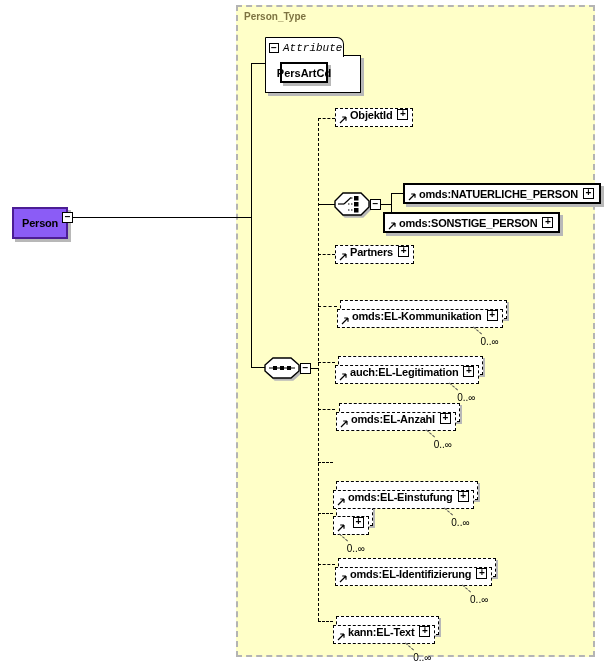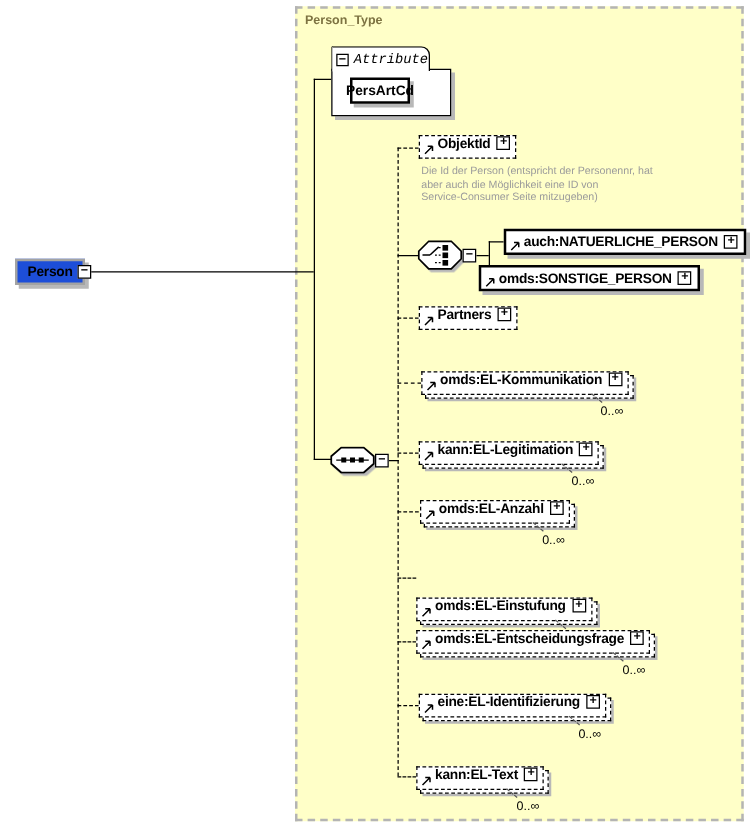--- a/index.html
+++ b/index.html
@@ -30,21 +30,21 @@
     background:#fff; border:2px solid #000; height:21px; box-sizing:border-box;
     padding:0 5px 0 2px; box-shadow:3px 3px 0 #b8b8b8; cursor:default;
   }
   .dEl {
     display:inline-flex; 
     background:#fff; border:1px dashed #000; height:19px; box-sizing:border-box;
     padding:0 4px 0 2px; cursor:default;
   }
   .single { position:absolute; }
   .multi { position:absolute; display:flex; flex-direction:column; width:max-content; }
-  .multi .dEl { position:relative; z-index:2; }
+  .multi .dEl { position:relative; z-index:2;margin-top:12px; }
   .multi .box2 {
     position:absolute; left:3px; right:-4px; top:3px; height:19px;
     background:#fff; border:1px dashed #000; box-sizing:border-box;
     box-shadow:2px 2px 0 #b8b8b8; z-index:1;
   }
   .occ {
     position:relative; z-index:2; margin-top:8px; padding-right:4px;
     font-size:10px; color:#000; text-align:right;
   }
   .occ::before {
@@ -59,22 +59,22 @@
     font-size:10px; font-weight:bold; line-height:8px; text-align:center;
   }
   .minusbox {
     position:absolute; width:11px; height:11px;
     border:1px solid #000; background:#fff; box-sizing:border-box;
     font-size:10px; font-weight:bold; line-height:8px; text-align:center; z-index:4;
   }
   .arr { flex:0 0 auto; margin:6px 2px 0 1px; }
 
   
-  .person { left:12px; top:207px; padding:0 8px; height:21px; position:absolute;
-    display:inline-flex; align-items:center; background:#1d4ed8; border:2px solid #a3a3a3;
+  .person { left:12px; top:207px; padding:0 8px; height:32px; position:absolute;
+    display:inline-flex; align-items:center; background:#8b5cf6; border:2px solid #4c1d95;
     box-sizing:border-box; box-shadow:3px 3px 0 #b8b8b8; }
   .person .minusbox { right:-7px; top:3px; }
   .annot { position:absolute; color:#9b9b9b; font-size:8.5px; line-height:10.5px; white-space:pre-line; }
 
   
   .attr-tab {
     position:absolute; left:265px; top:37px; width:79px; height:20px;
     background:#fff; border:1.5px solid #000; border-bottom:none;
     border-radius:1px 7px 0 0; box-sizing:border-box; z-index:3;
     display:flex; align-items:center; padding-left:3px;
@@ -166,29 +166,26 @@
   </svg>
   <span class="minusbox" style="left:370px;top:199px">−</span>
 
   <div class="single dEl" style="left:335px;top:108px">
     <svg class="arr" width="9" height="9" viewBox="0 0 9 9">
         <path d="M1,8 L7,2 M7,2 H3.2 M7,2 V5.8" stroke="#000" stroke-width="1.2" fill="none"></path>
       </svg>
     <span class="nm">ObjektId</span>
     <span class="plusbox">+</span>
   </div>
-  <div class="annot" style="left:337px;top:131px;width:230px">Die Id der Person (entspricht der Personennr, hat
-aber auch die Möglichkeit eine ID von
-Service-Consumer Seite mitzugeben)</div>
 
   <div class="gEl" style="left:403px;top:183px">
     <svg class="arr" width="9" height="9" viewBox="0 0 9 9">
         <path d="M1,8 L7,2 M7,2 H3.2 M7,2 V5.8" stroke="#000" stroke-width="1.2" fill="none"></path>
       </svg>
-    <span class="nm">auch:NATUERLICHE_PERSON</span>
+    <span class="nm">omds:NATUERLICHE_PERSON</span>
     <span class="plusbox">+</span>
   </div>
   <div class="gEl" style="left:383px;top:212px">
     <svg class="arr" width="9" height="9" viewBox="0 0 9 9">
         <path d="M1,8 L7,2 M7,2 H3.2 M7,2 V5.8" stroke="#000" stroke-width="1.2" fill="none"></path>
       </svg>
     <span class="nm">omds:SONSTIGE_PERSON</span>
     <span class="plusbox">+</span>
   </div>
 
@@ -211,21 +208,21 @@
     </div>
     <div class="occ">0..∞</div>
   </div>
 
   <div class="multi" style="left:335px;top:353px">
     <div class="box2"></div>
     <div class="dEl">
       <svg class="arr" width="9" height="9" viewBox="0 0 9 9">
           <path d="M1,8 L7,2 M7,2 H3.2 M7,2 V5.8" stroke="#000" stroke-width="1.2" fill="none"></path>
         </svg>
-      <span class="nm">kann:EL-Legitimation</span>
+      <span class="nm">auch:EL-Legitimation</span>
       <span class="plusbox">+</span>
     </div>
     <div class="occ">0..∞</div>
   </div>
 
   <div class="multi" style="left:336px;top:400px">
     <div class="box2"></div>
     <div class="dEl">
       <svg class="arr" width="9" height="9" viewBox="0 0 9 9">
           <path d="M1,8 L7,2 M7,2 H3.2 M7,2 V5.8" stroke="#000" stroke-width="1.2" fill="none"></path>
@@ -247,33 +244,32 @@
     </div>
     <div class="occ">0..∞</div>
   </div>
 
   <div class="multi" style="left:333px;top:504px">
     <div class="box2"></div>
     <div class="dEl">
       <svg class="arr" width="9" height="9" viewBox="0 0 9 9">
           <path d="M1,8 L7,2 M7,2 H3.2 M7,2 V5.8" stroke="#000" stroke-width="1.2" fill="none"></path>
         </svg>
-      <span class="nm">omds:EL-Entscheidungsfrage</span>
       <span class="plusbox">+</span>
     </div>
     <div class="occ">0..∞</div>
   </div>
 
   <div class="multi" style="left:335px;top:555px">
     <div class="box2"></div>
     <div class="dEl">
       <svg class="arr" width="9" height="9" viewBox="0 0 9 9">
           <path d="M1,8 L7,2 M7,2 H3.2 M7,2 V5.8" stroke="#000" stroke-width="1.2" fill="none"></path>
         </svg>
-      <span class="nm">eine:EL-Identifizierung</span>
+      <span class="nm">omds:EL-Identifizierung</span>
       <span class="plusbox">+</span>
     </div>
     <div class="occ">0..∞</div>
   </div>
 
   <div class="multi" style="left:333px;top:613px">
     <div class="box2"></div>
     <div class="dEl">
       <svg class="arr" width="9" height="9" viewBox="0 0 9 9">
           <path d="M1,8 L7,2 M7,2 H3.2 M7,2 V5.8" stroke="#000" stroke-width="1.2" fill="none"></path>

